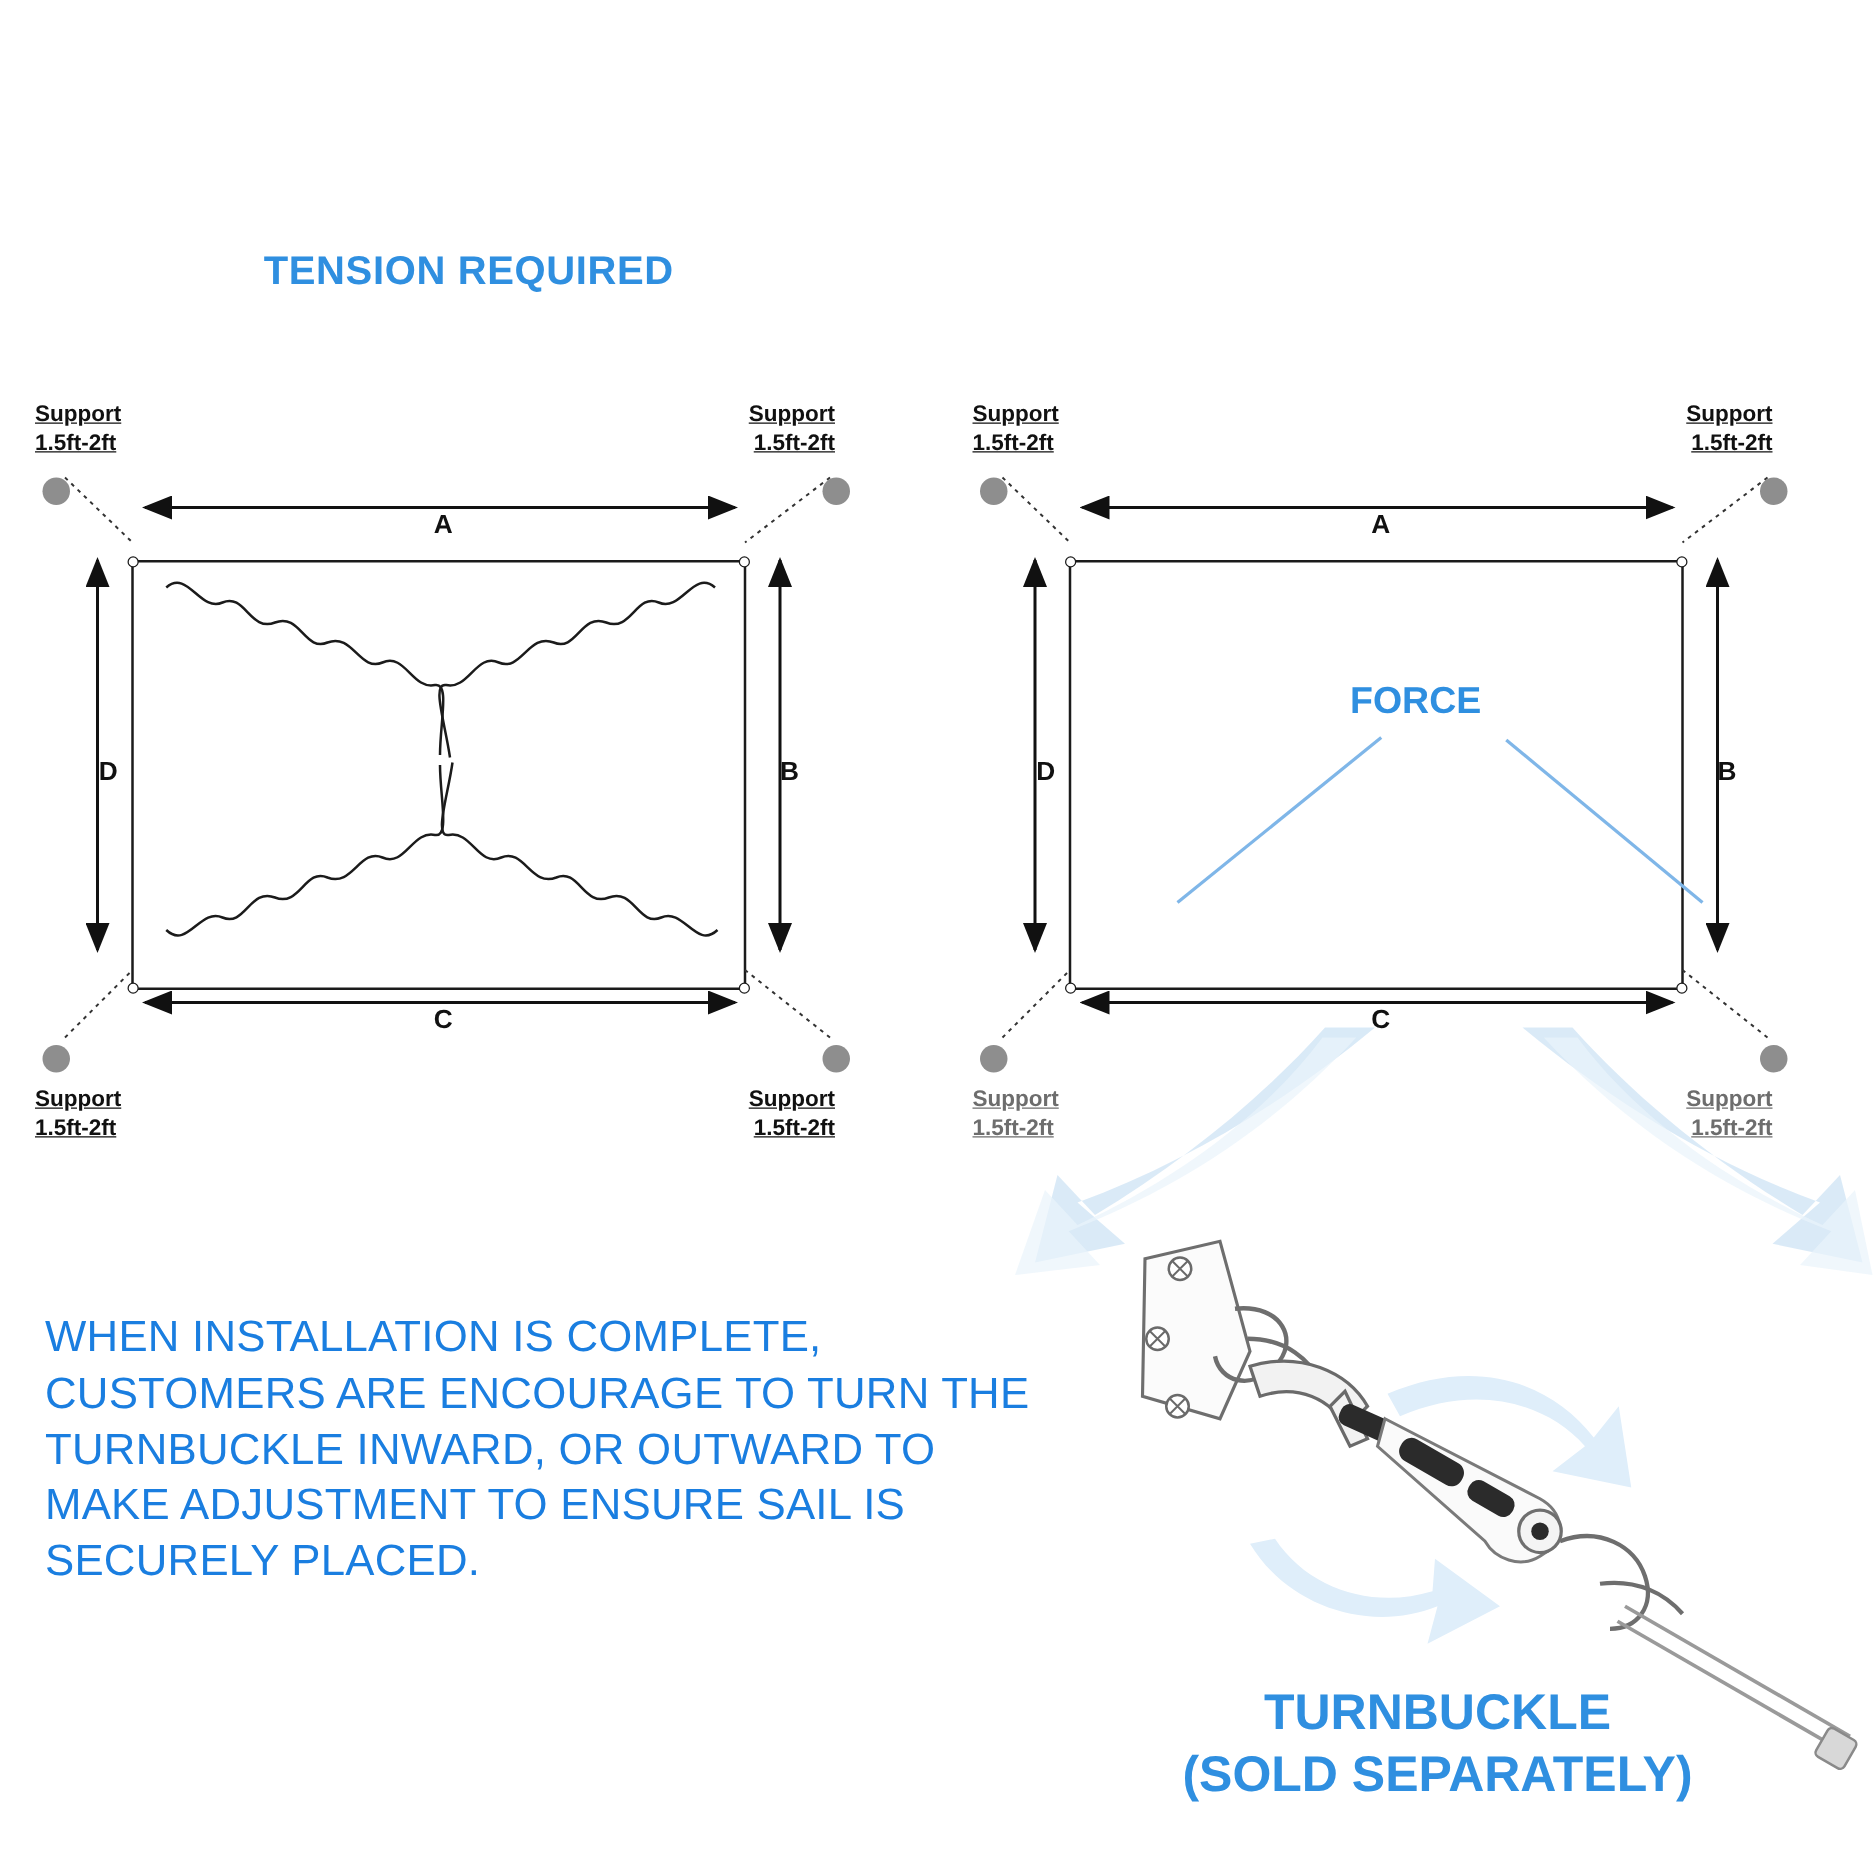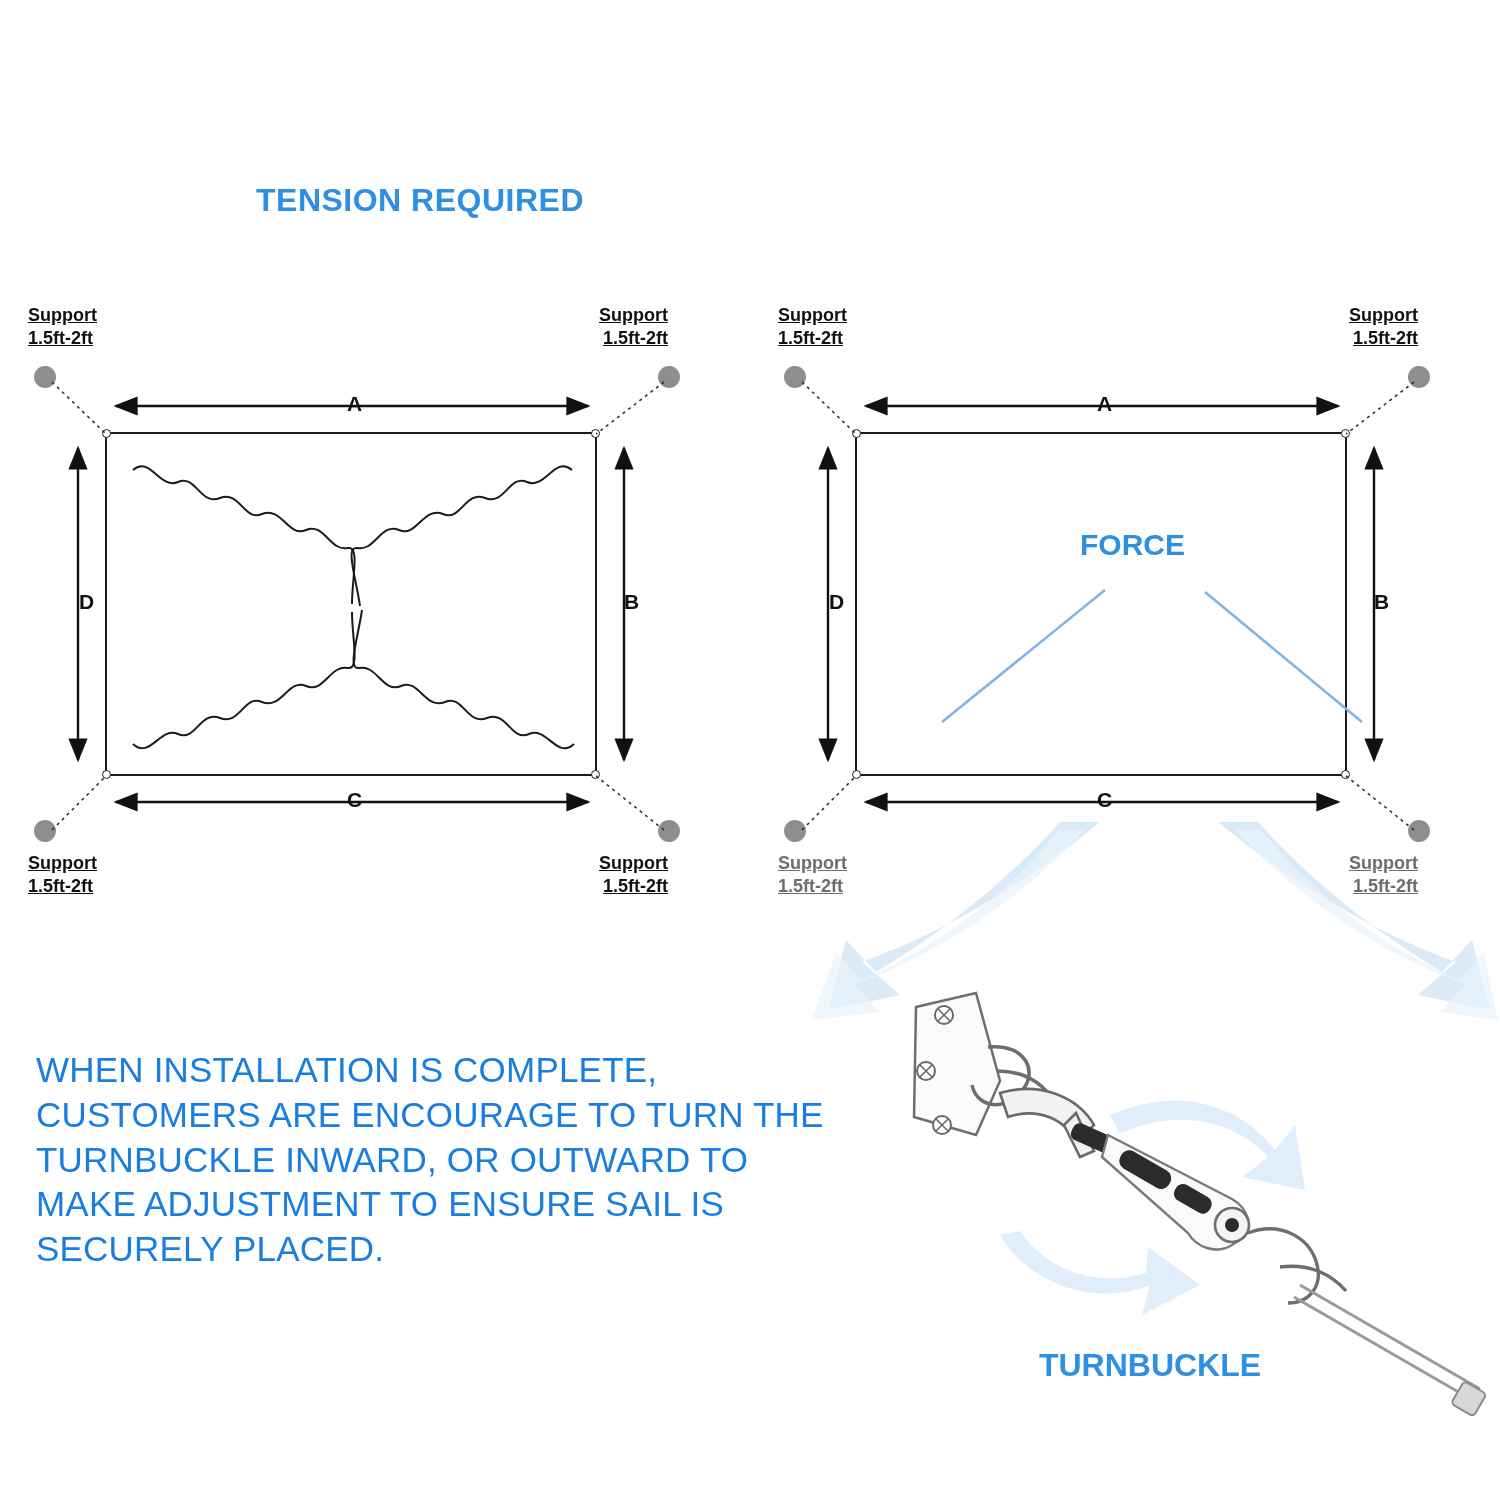--- a/index.html
+++ b/index.html
@@ -9,24 +9,23 @@
   }
   body {
     width: 1500px;
     height: 1500px;
     position: relative;
     font-family: "Liberation Sans", sans-serif;
     overflow: hidden;
   }
   .panel {
     position: absolute;
-    top: 0;
+    top: 16px;
     width: 750px;
     height: 1000px;
-    padding-left: 30px;
   }
   #panel-left { left: 0; }
   #panel-right { left: 750px; }
 
   .panel-title {
     position: absolute;
     top: 182px;
     width: 100%;
     text-align: center;
     font-size: 32px;
@@ -109,21 +108,21 @@
     letter-spacing: 0.2px;
   }
 
   
   #turnbuckle-caption {
     position: absolute;
     left: 850px;
     top: 1345px;
     width: 600px;
     text-align: center;
-    font-size: 32px;
+    font-size: 40px;
     font-weight: bold;
     line-height: 1.25;
     color: #2f8fe0;
   }
 
   .svg-layer {
     position: absolute;
     left: 0;
     top: 0;
     width: 1500px;
@@ -319,13 +318,14 @@
       <line x1="414" y1="312" x2="594" y2="416"></line>
     </g>
     <rect x="584" y="396" width="26" height="26" rx="4" fill="#d8d8d8" stroke="#8a8a8a" stroke-width="2" transform="rotate(30 584 396)"></rect>
   </g>
 </svg>
 
 <div id="instruction-text">WHEN INSTALLATION IS COMPLETE, CUSTOMERS ARE ENCOURAGE TO TURN THE TURNBUCKLE INWARD, OR OUTWARD TO MAKE ADJUSTMENT TO ENSURE SAIL IS SECURELY PLACED.</div>
 
 <div id="turnbuckle-caption">
   <div>TURNBUCKLE</div>
+  <div>(SOLD SEPARATELY)</div>
 </div>
 
 </body></html>

